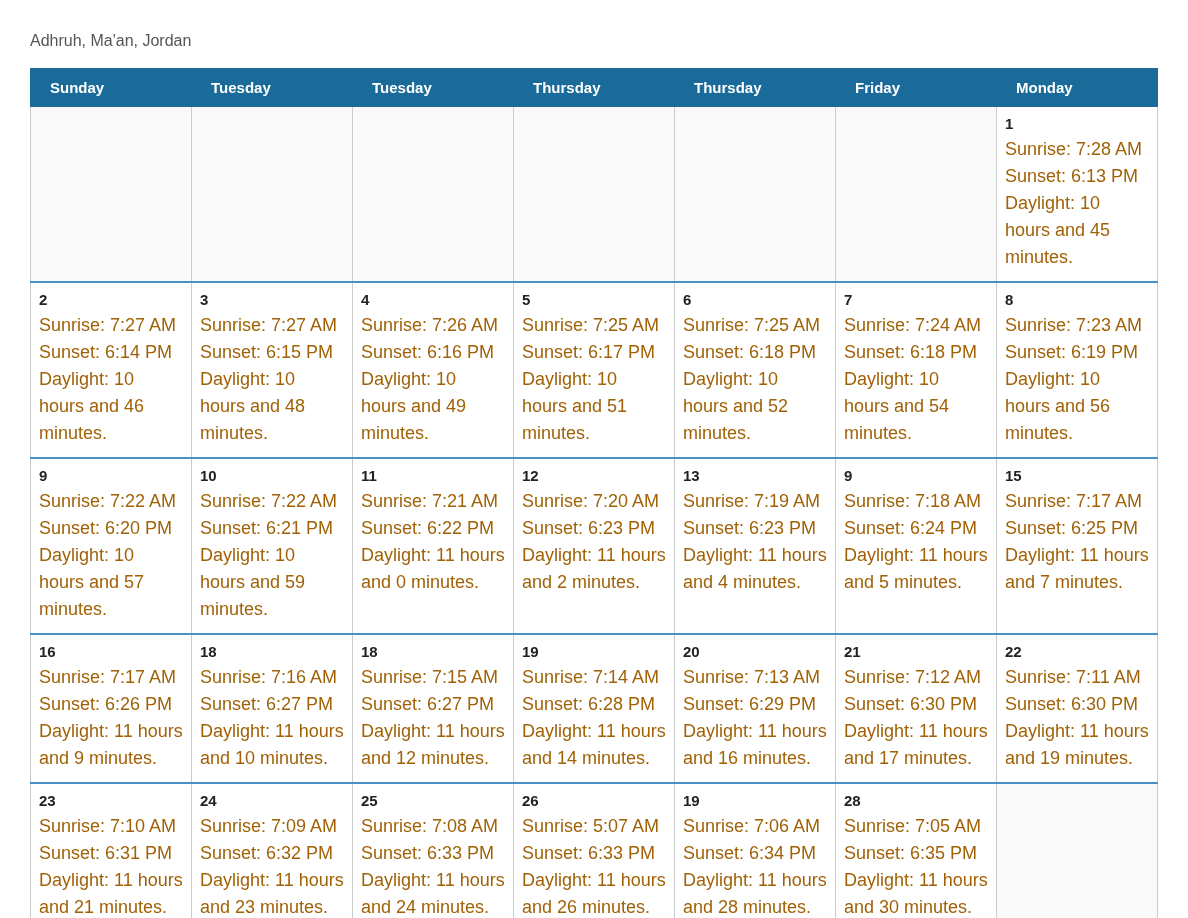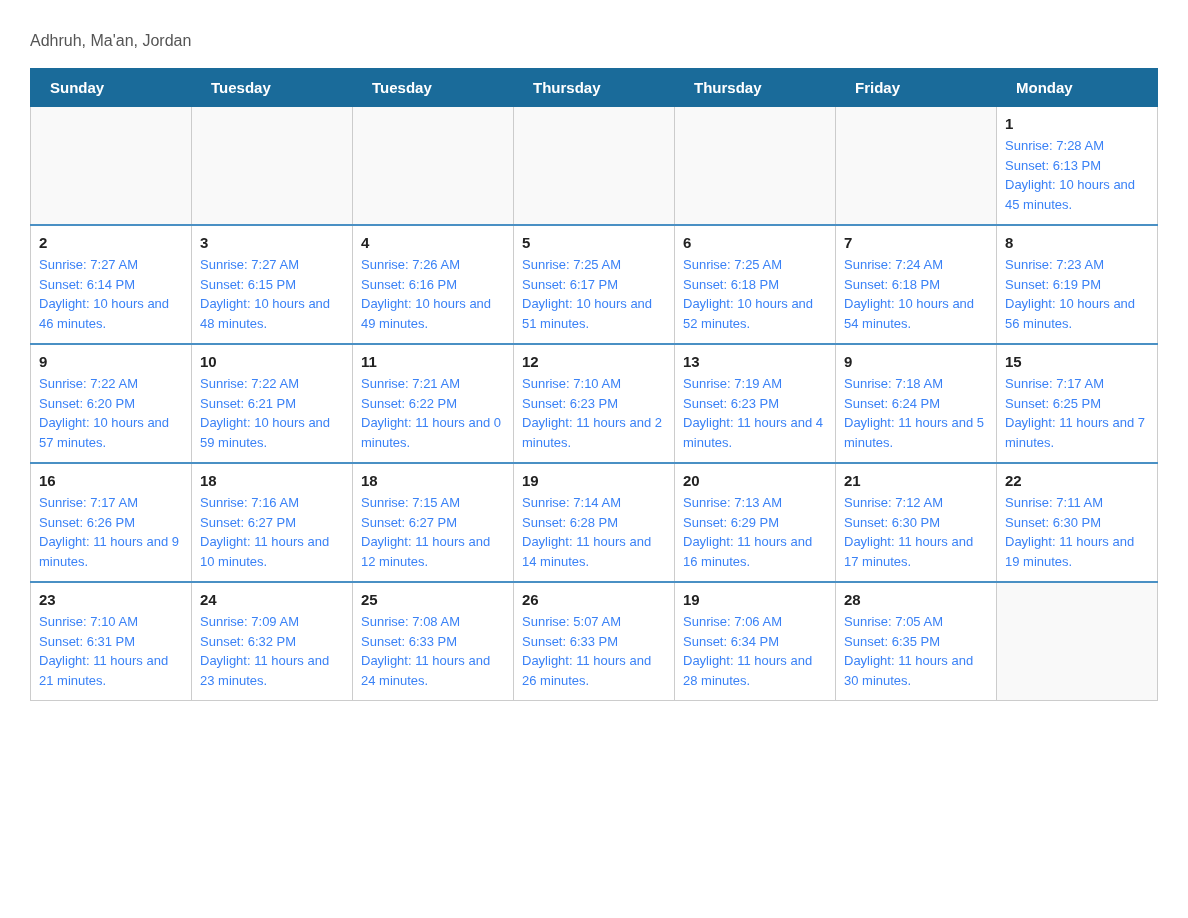--- a/index.html
+++ b/index.html
@@ -87,22 +87,22 @@
     .calendar tbody tr td.empty {
       background: #f9f9f9;
     }
     .day-number {
       font-size: 15px;
       font-weight: bold;
       margin-bottom: 4px;
       color: #222;
     }
     .day-info {
-      font-size: 13px;
-      color: #3b82f6;
+      font-size: 18px;
+      color: #a16207;
       line-height: 1.5;
     }
     .calendar tbody tr:not(:last-child) td {
       border-bottom: 2px solid #4a90c4;
     }
   </style>
 </head>
 <body>
 
 <div class="header">
@@ -207,21 +207,21 @@
         </td>
         <td>
           <div class="day-number">11</div>
           <div class="day-info">Sunrise: 7:21 AM
 Sunset: 6:22 PM
 Daylight: 11 hours
 and 0 minutes.</div>
         </td>
         <td>
           <div class="day-number">12</div>
-          <div class="day-info">Sunrise: 7:10 AM
+          <div class="day-info">Sunrise: 7:20 AM
 Sunset: 6:23 PM
 Daylight: 11 hours
 and 2 minutes.</div>
         </td>
         <td>
           <div class="day-number">13</div>
           <div class="day-info">Sunrise: 7:19 AM
 Sunset: 6:23 PM
 Daylight: 11 hours
 and 4 minutes.</div>

